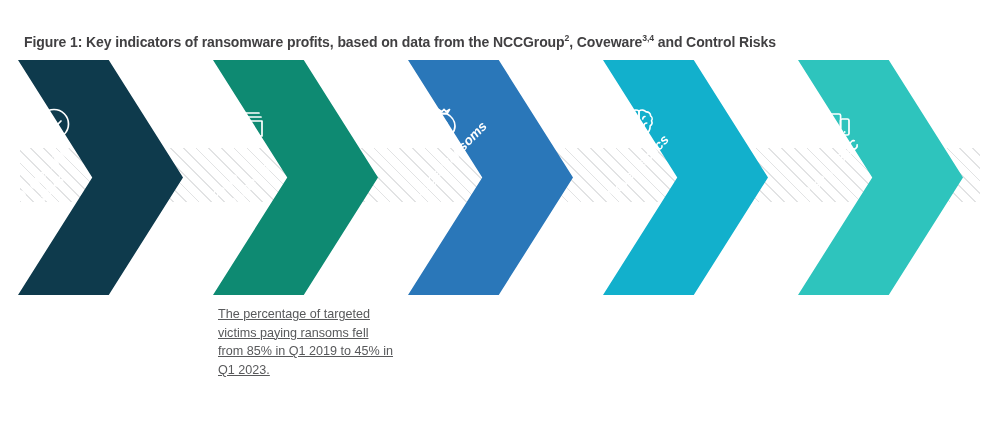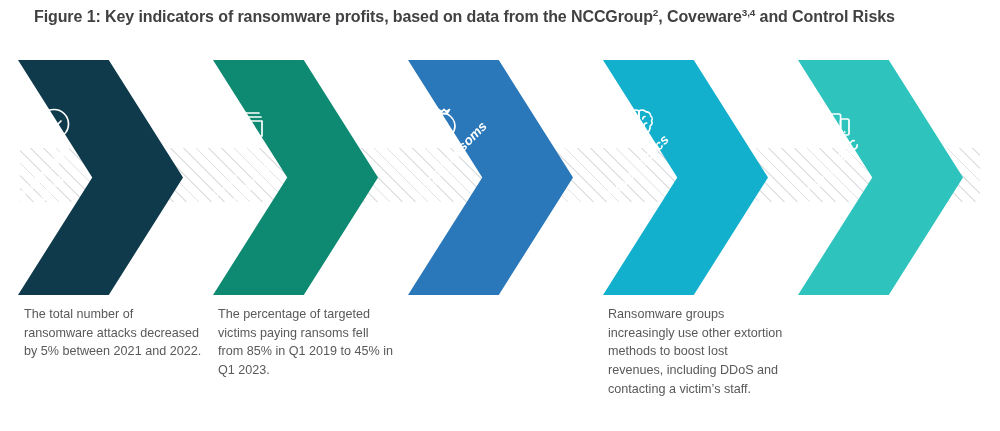--- a/index.html
+++ b/index.html
@@ -13,27 +13,26 @@
     position: relative;
     overflow: hidden;
     font-family: "Liberation Sans", sans-serif;
     color: #58595b;
   }
 
   
   .figure-title {
     position: absolute;
     left: 24px;
-    top: 8px;
-    font-size: 16px;
+    top: 34px;
+    font-size: 14px;
     font-weight: bold;
     color: #414042;
     letter-spacing: -0.1px;
     white-space: nowrap;
-    margin-left: 10px;
   }
   .figure-title sup {
     font-size: 0.62em;
     vertical-align: super;
     line-height: 0;
   }
 
   
   .hatch-band {
     position: absolute;
@@ -193,16 +192,14 @@
         <rect x="28.5" y="17" width="8.5" height="16" rx="1.6"></rect>
         <circle cx="32.7" cy="30" r="0.9" fill="#ffffff" stroke="none"></circle>
       </svg>
     </div>
     <div class="chevron-label">Rise in BEC</div>
   </div>
 
 </div>
 
 <div class="caption-row">
-  <div class="caption-item" style="left:24px;">The total number of ransomware attacks decreased by 5% between 2021 and 2022.</div>
-  <div class="caption-item" style="left:218px;">The percentage of targeted victims paying ransoms fell from 85% in Q1 2019 to 45% in Q1 2023.</div>
-  <div class="caption-item" style="left:608px;">Ransomware groups increasingly use other extortion methods to boost lost revenues, including DDoS and contacting a victim’s staff.</div>
+  <div class="caption-item" style="left:218px;text-decoration:underline;">The percentage of targeted victims paying ransoms fell from 85% in Q1 2019 to 45% in Q1 2023.</div>
 </div>
 
 </body></html>

